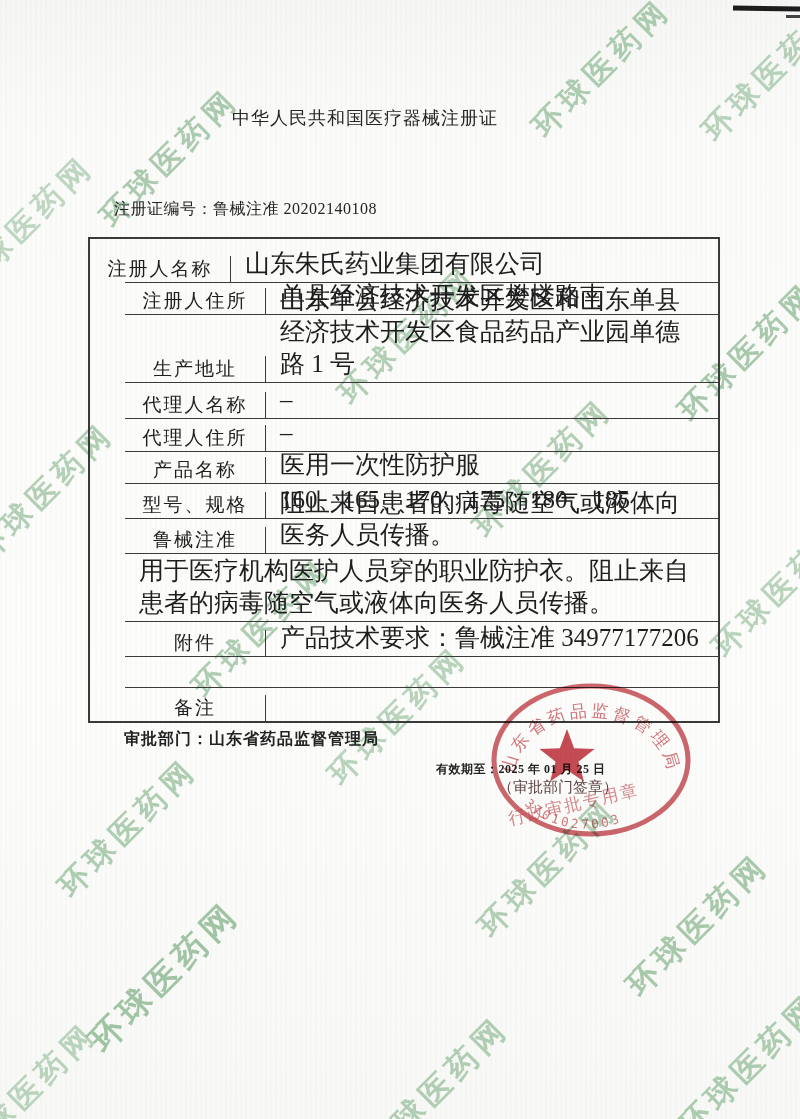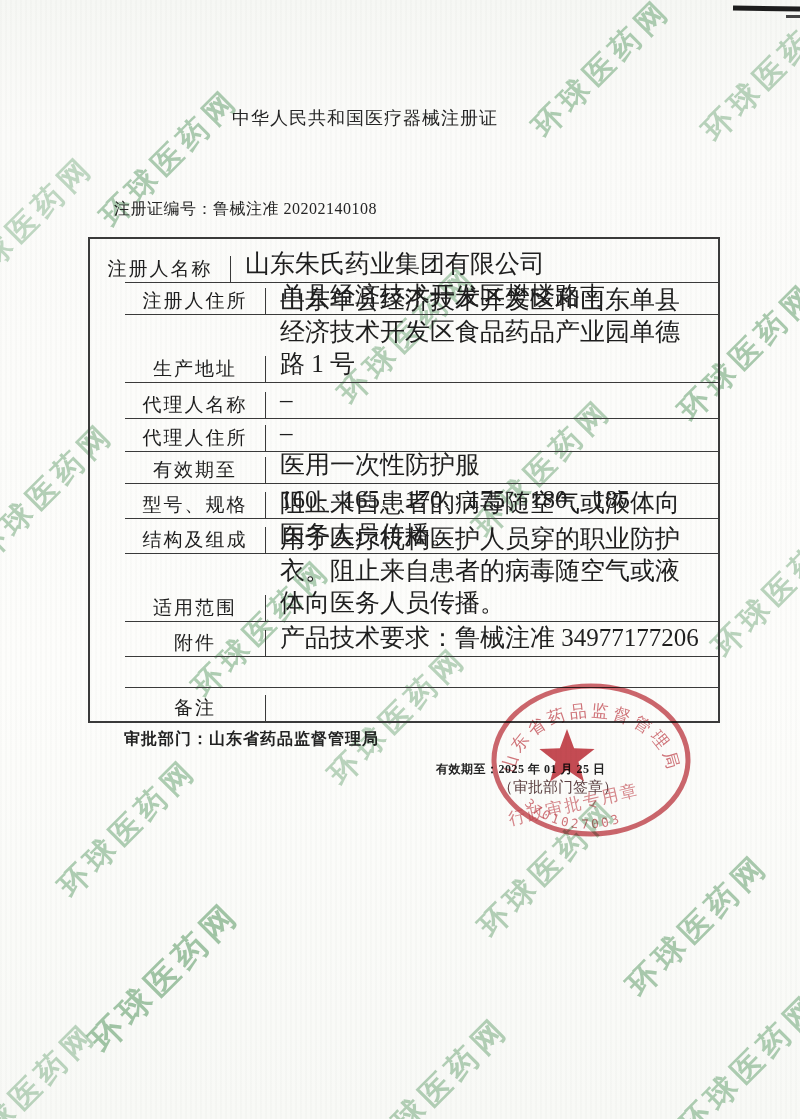--- a/index.html
+++ b/index.html
@@ -164,33 +164,32 @@
     </div>
     <div class="t-row" style="height:36px">
       <div class="t-label">代理人名称</div>
       <div class="t-value">–</div>
     </div>
     <div class="t-row" style="height:33px">
       <div class="t-label">代理人住所</div>
       <div class="t-value">–</div>
     </div>
     <div class="t-row" style="height:32px">
-      <div class="t-label">有效期至</div>
+      <div class="t-label">产品名称</div>
       <div class="t-value">医用一次性防护服</div>
     </div>
     <div class="t-row" style="height:35px">
       <div class="t-label">型号、规格</div>
       <div class="t-value">160、165、170、175、180、185</div>
     </div>
     <div class="t-row" style="height:35px">
-      <div class="t-label">结构及组成</div>
+      <div class="t-label">鲁械注准</div>
       <div class="t-value">阻止来自患者的病毒随空气或液体向医务人员传播。</div>
     </div>
     <div class="t-row" style="height:68px">
-      <div class="t-label">适用范围</div>
       <div class="t-value">用于医疗机构医护人员穿的职业防护衣。阻止来自患者的病毒随空气或液体向医务人员传播。</div>
     </div>
     <div class="t-row" style="height:35px">
       <div class="t-label">附件</div>
       <div class="t-value">产品技术要求：鲁械注准 34977177206</div>
     </div>
     <div class="t-row" style="height:31px">
       <div class="t-value"></div>
     </div>
     <div class="t-row" style="height:34px">

